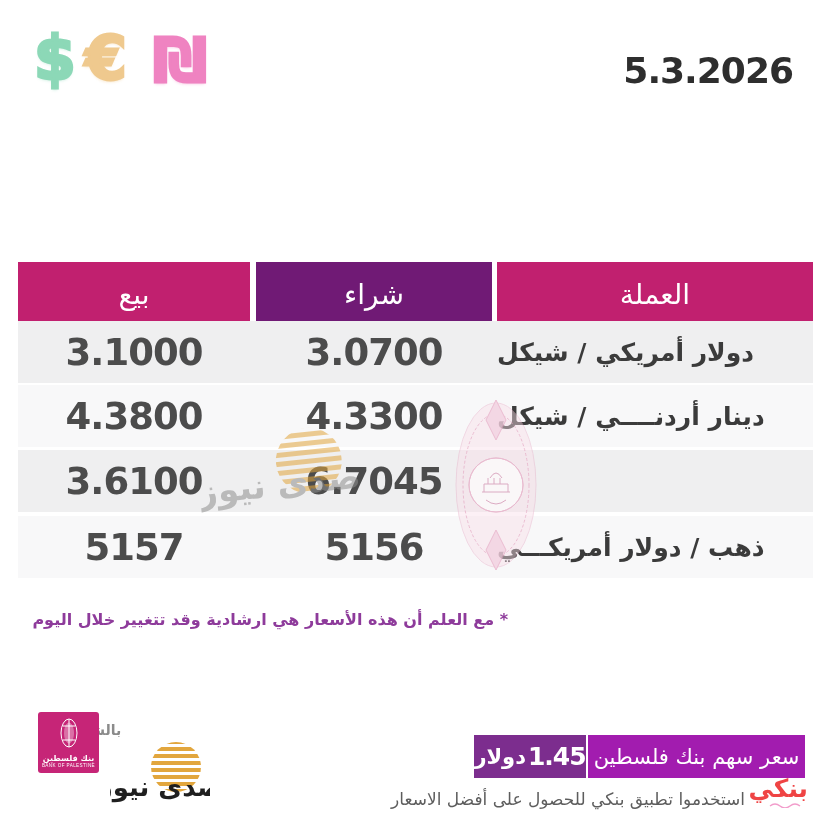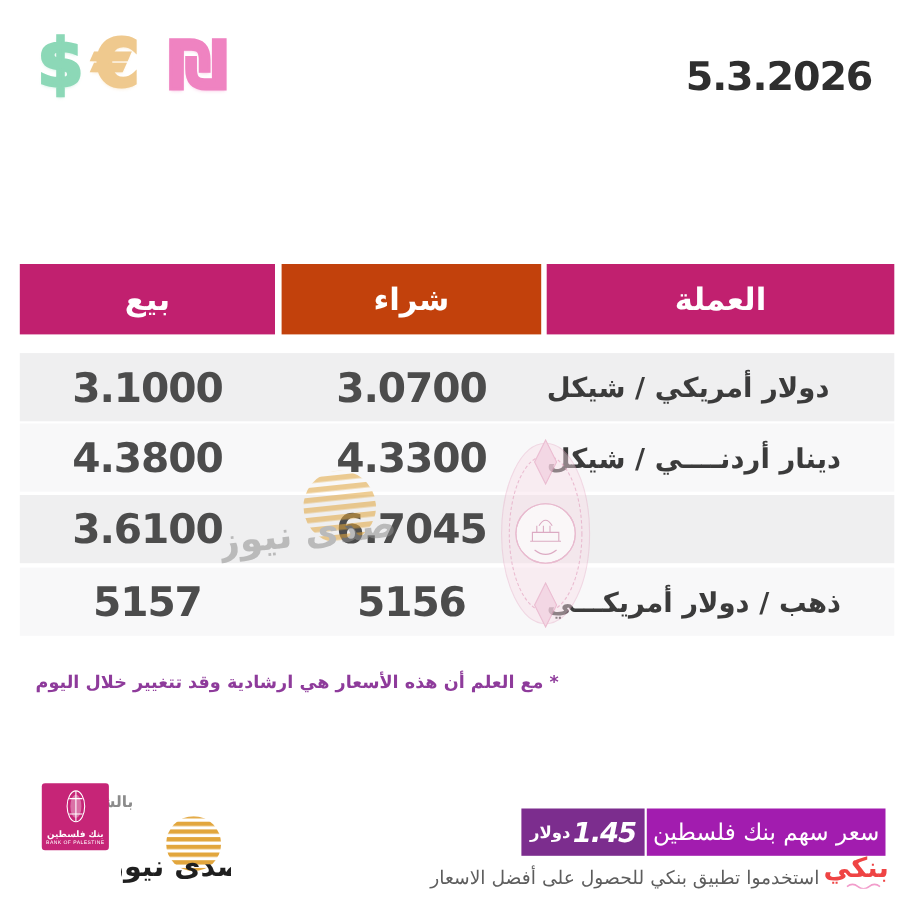--- a/index.html
+++ b/index.html
@@ -18,25 +18,25 @@
   #icon-shekel{left:153px;top:30px;color:#ef83c1;text-shadow:0 2px 3px rgba(239,131,193,.45);}
   
   .bubble span{position:relative;}
   
   #date{
     position:absolute;top:50px;right:38px;font-size:36px;font-weight:800;color:#2e2e2e;
     letter-spacing:-1px;direction:ltr;
   }
   
   .th{
-    position:absolute;top:240px;height:64px;display:flex;align-items:center;justify-content:center;
-    color:#fff;font-size:28px;font-weight:bold;
+    position:absolute;top:262px;height:64px;display:flex;align-items:center;justify-content:center;
+    color:#fff;font-size:28px;font-weight:normal;
   }
   #th-sell{left:18px;width:232px;background:#c1206f;}
-  #th-buy{left:256px;width:236px;background:#c2410c;}
+  #th-buy{left:256px;width:236px;background:#701a75;}
   #th-currency{left:497px;width:316px;background:#c1206f;}
   
   .t-row{position:absolute;left:18px;width:795px;height:62px;z-index:1;}
   .t-row.odd{background:#efeff0;}
   .t-row.even{background:#f8f8f9;}
   .t-row .cell{position:absolute;top:0;height:62px;z-index:3;display:flex;align-items:center;}
   .c-sell{left:0;width:232px;justify-content:center;}
   .c-buy{left:238px;width:236px;justify-content:center;}
   .c-cur{left:479px;width:316px;justify-content:flex-end;padding-right:16px;direction:rtl;text-align:right;}
   .num{font-size:37px;font-weight:bold;color:#4c4c4c;letter-spacing:-1px;}
@@ -63,22 +63,22 @@
   #sada-logo{position:absolute;left:110px;top:740px;width:100px;height:70px;}
   
   #stock-black{
     position:absolute;left:588px;top:735px;width:217px;height:43px;background:#a21caf;
     display:flex;align-items:center;justify-content:center;color:#fff;font-size:21px;direction:rtl;
   }
   #stock-purple{
     position:absolute;left:474px;top:735px;width:112px;height:43px;background:#7c2d8e;
     display:flex;align-items:center;justify-content:center;color:#fff;direction:rtl;gap:2px;
   }
-  #stock-purple .v{font-size:25px;font-weight:bold;letter-spacing:-1px;font-style:italic;}
-  #stock-purple .u{font-size:15px;font-weight:bold;}
+  #stock-purple .v{font-size:25px;font-weight:bold;letter-spacing:-1px;}
+  #stock-purple .u{font-size:21px;font-weight:bold;}
   #app-note{
     position:absolute;right:86px;top:789px;font-size:17px;color:#5d5d5d;direction:rtl;white-space:nowrap;
   }
   #app-logo{
     position:absolute;left:752px;top:776px;width:56px;text-align:left;color:#ef4444;
     font-size:25px;font-weight:bold;direction:rtl;line-height:26px;
   }
   #app-logo .squiggle{display:block;height:6px;}
 </style>
 </head>

